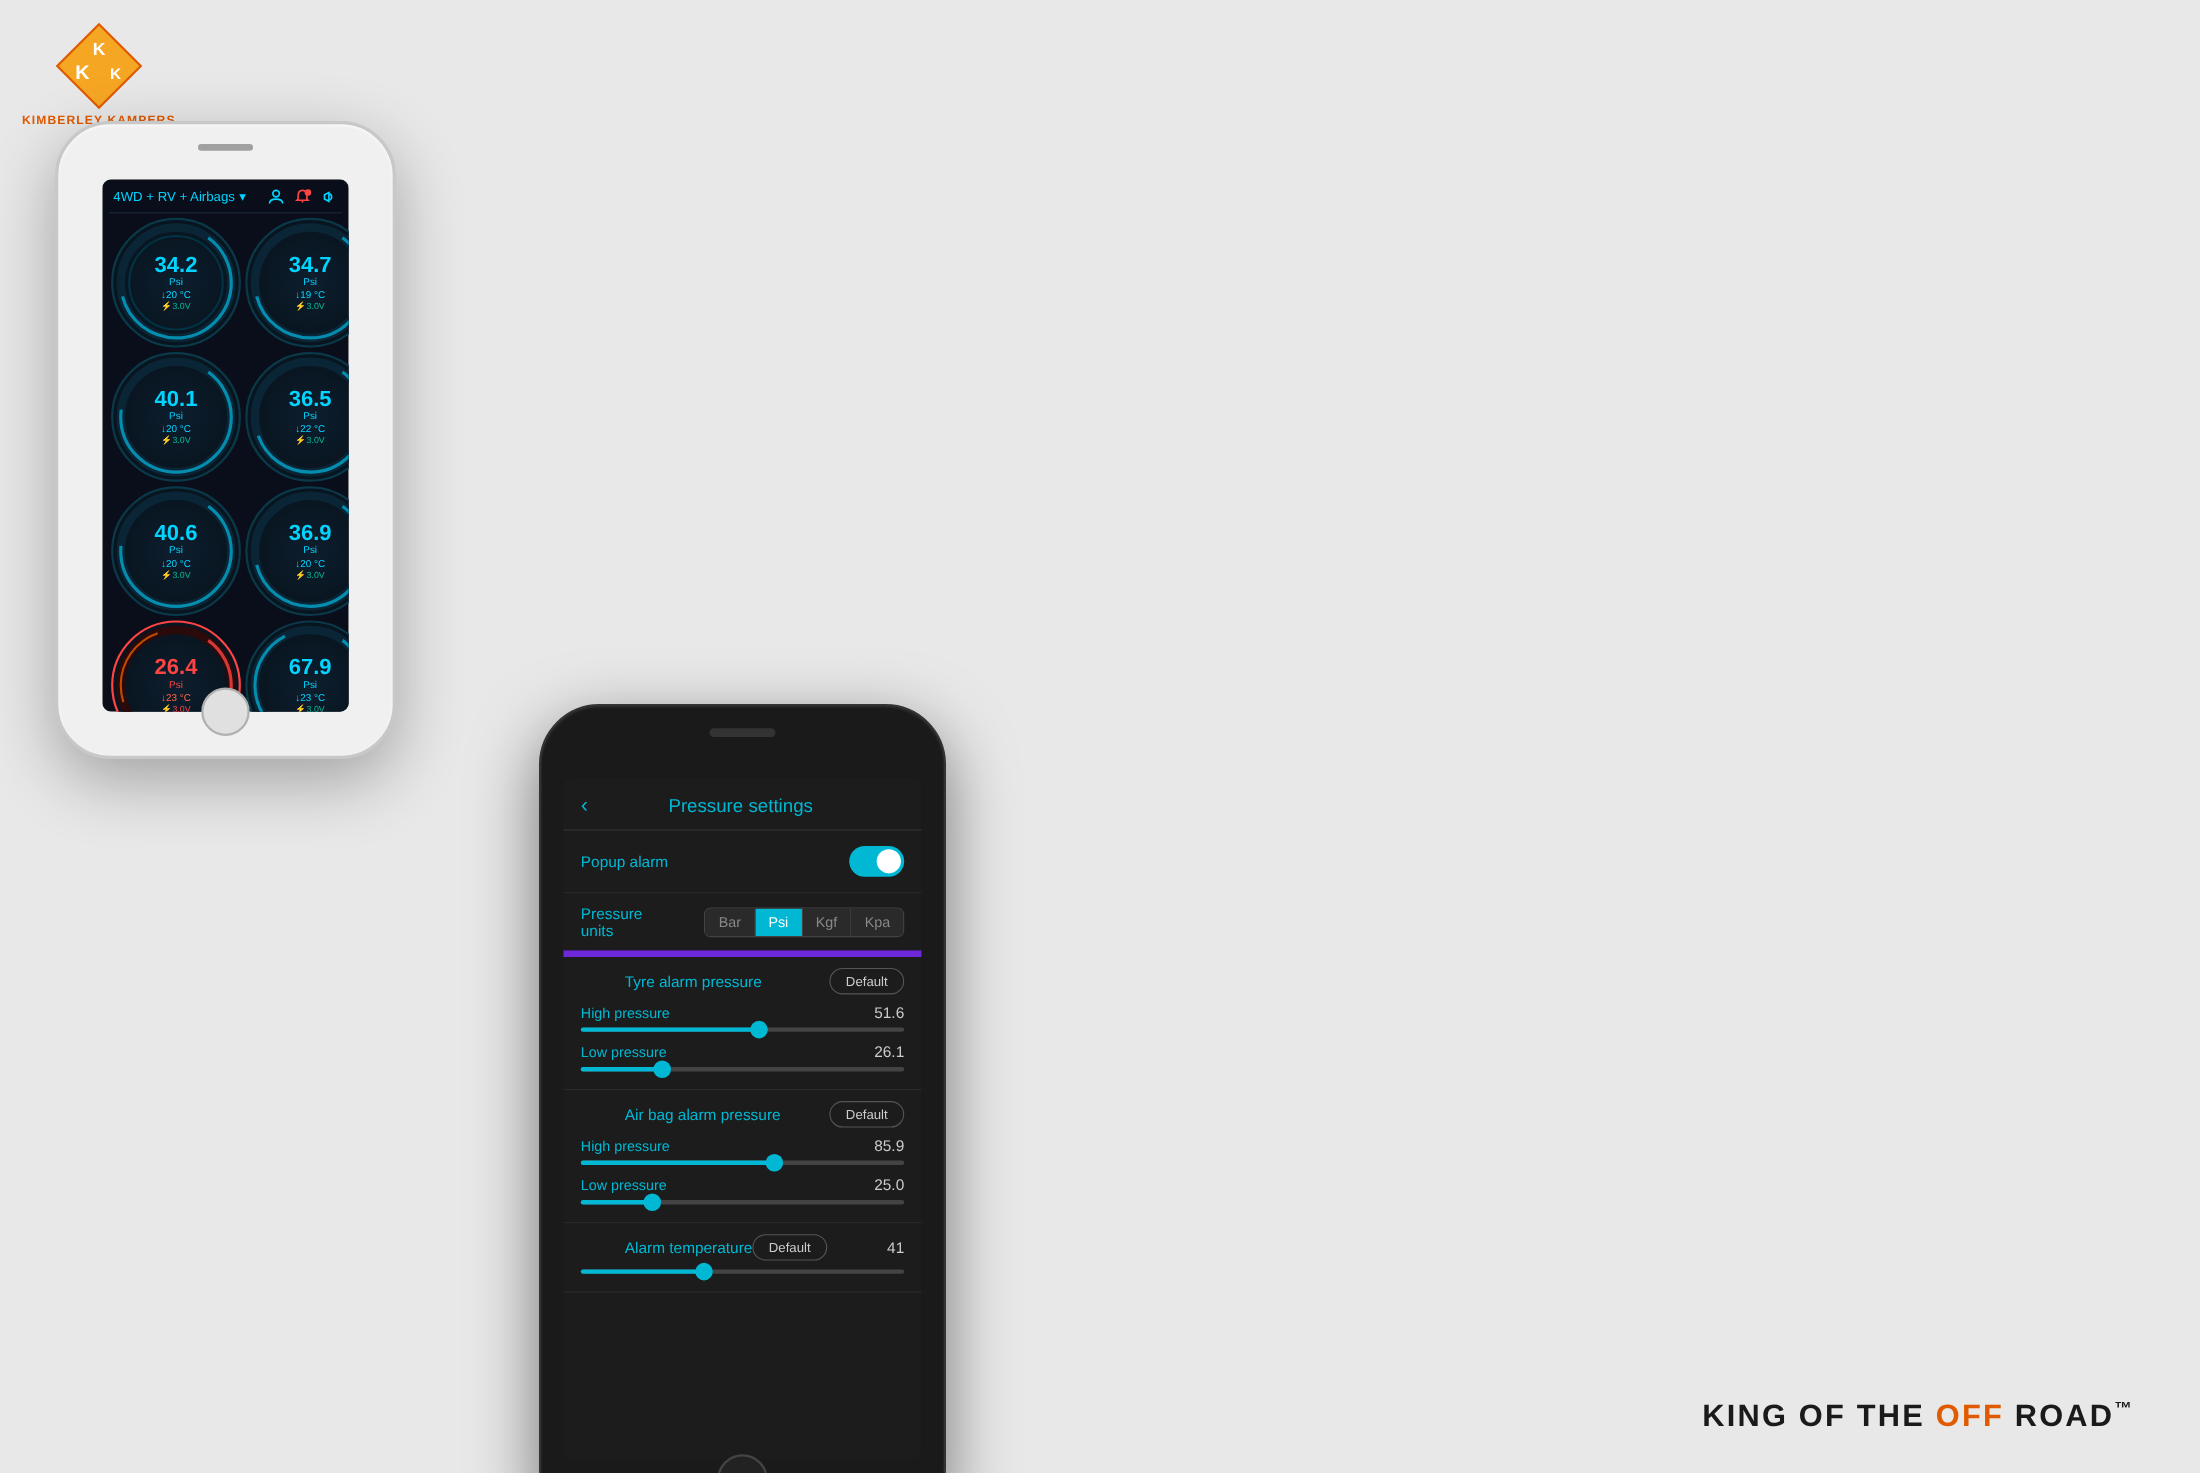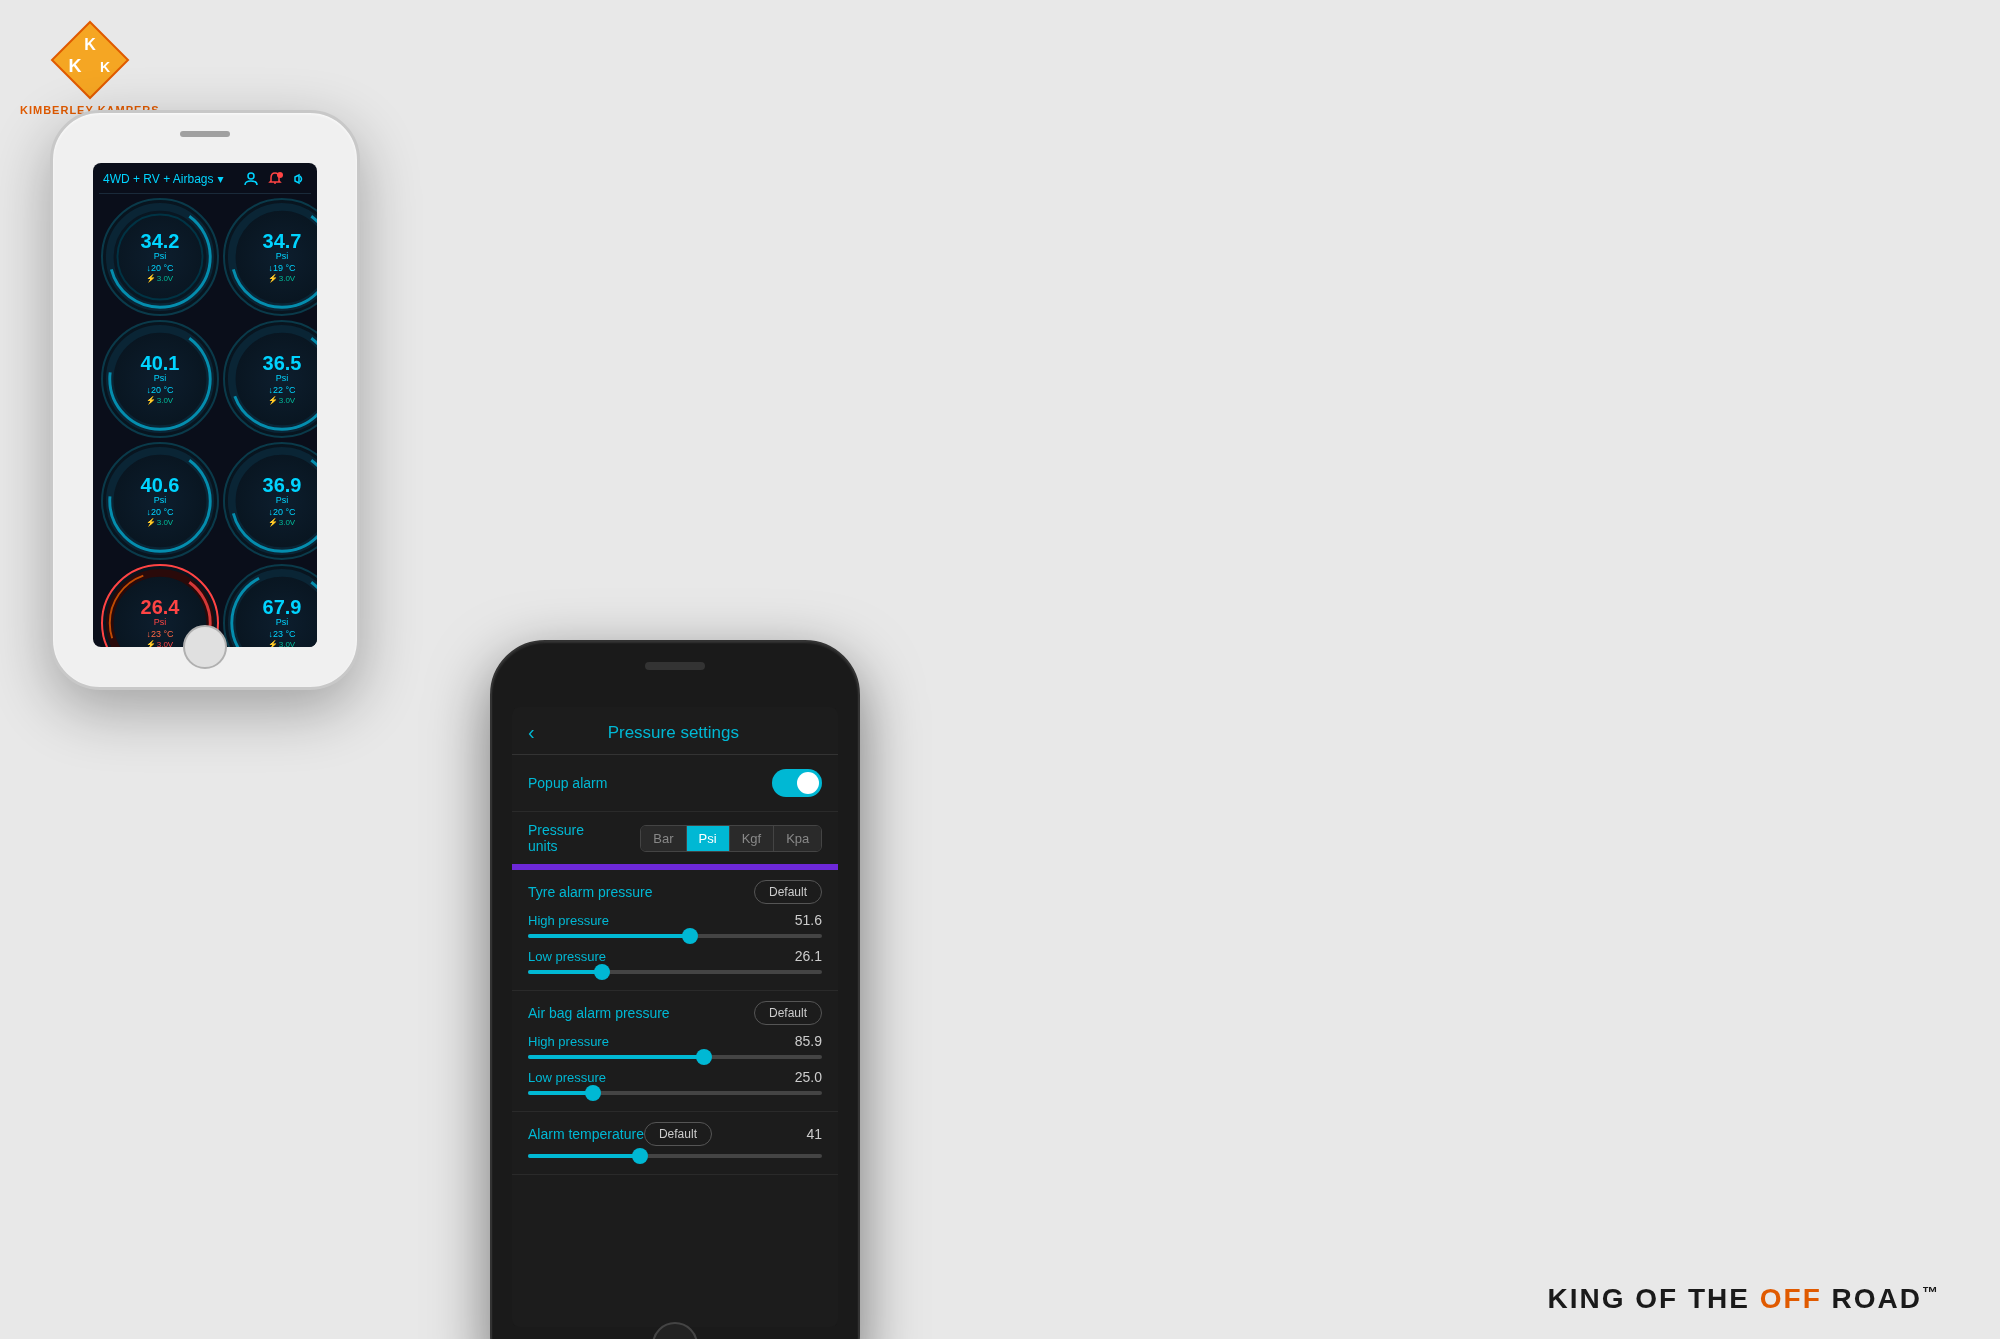--- a/index.html
+++ b/index.html
@@ -29,21 +29,21 @@
       font-size: 11px;
       font-weight: 700;
       color: #e05a00;
       letter-spacing: 1px;
       margin-top: 4px;
     }
 
     
     .tagline {
       position: absolute;
-      bottom: 24px;
+      bottom: 36px;
       right: 60px;
       font-size: 28px;
       font-weight: 900;
       color: #1a1a1a;
       letter-spacing: 2px;
       text-transform: uppercase;
     }
     .tagline .off-text {
       color: #e05a00;
     }
@@ -327,20 +327,21 @@
     }
     .alarm-row {
       display: flex;
       align-items: center;
       justify-content: space-between;
       margin-bottom: 8px;
     }
     .alarm-label {
       color: #00b8d4;
       font-size: 14px;
+      margin-left: 40px;
     }
     .default-btn {
       padding: 4px 14px;
       border: 1px solid #555;
       border-radius: 14px;
       color: #ccc;
       background: transparent;
       font-size: 12px;
     }
     .pressure-line {

